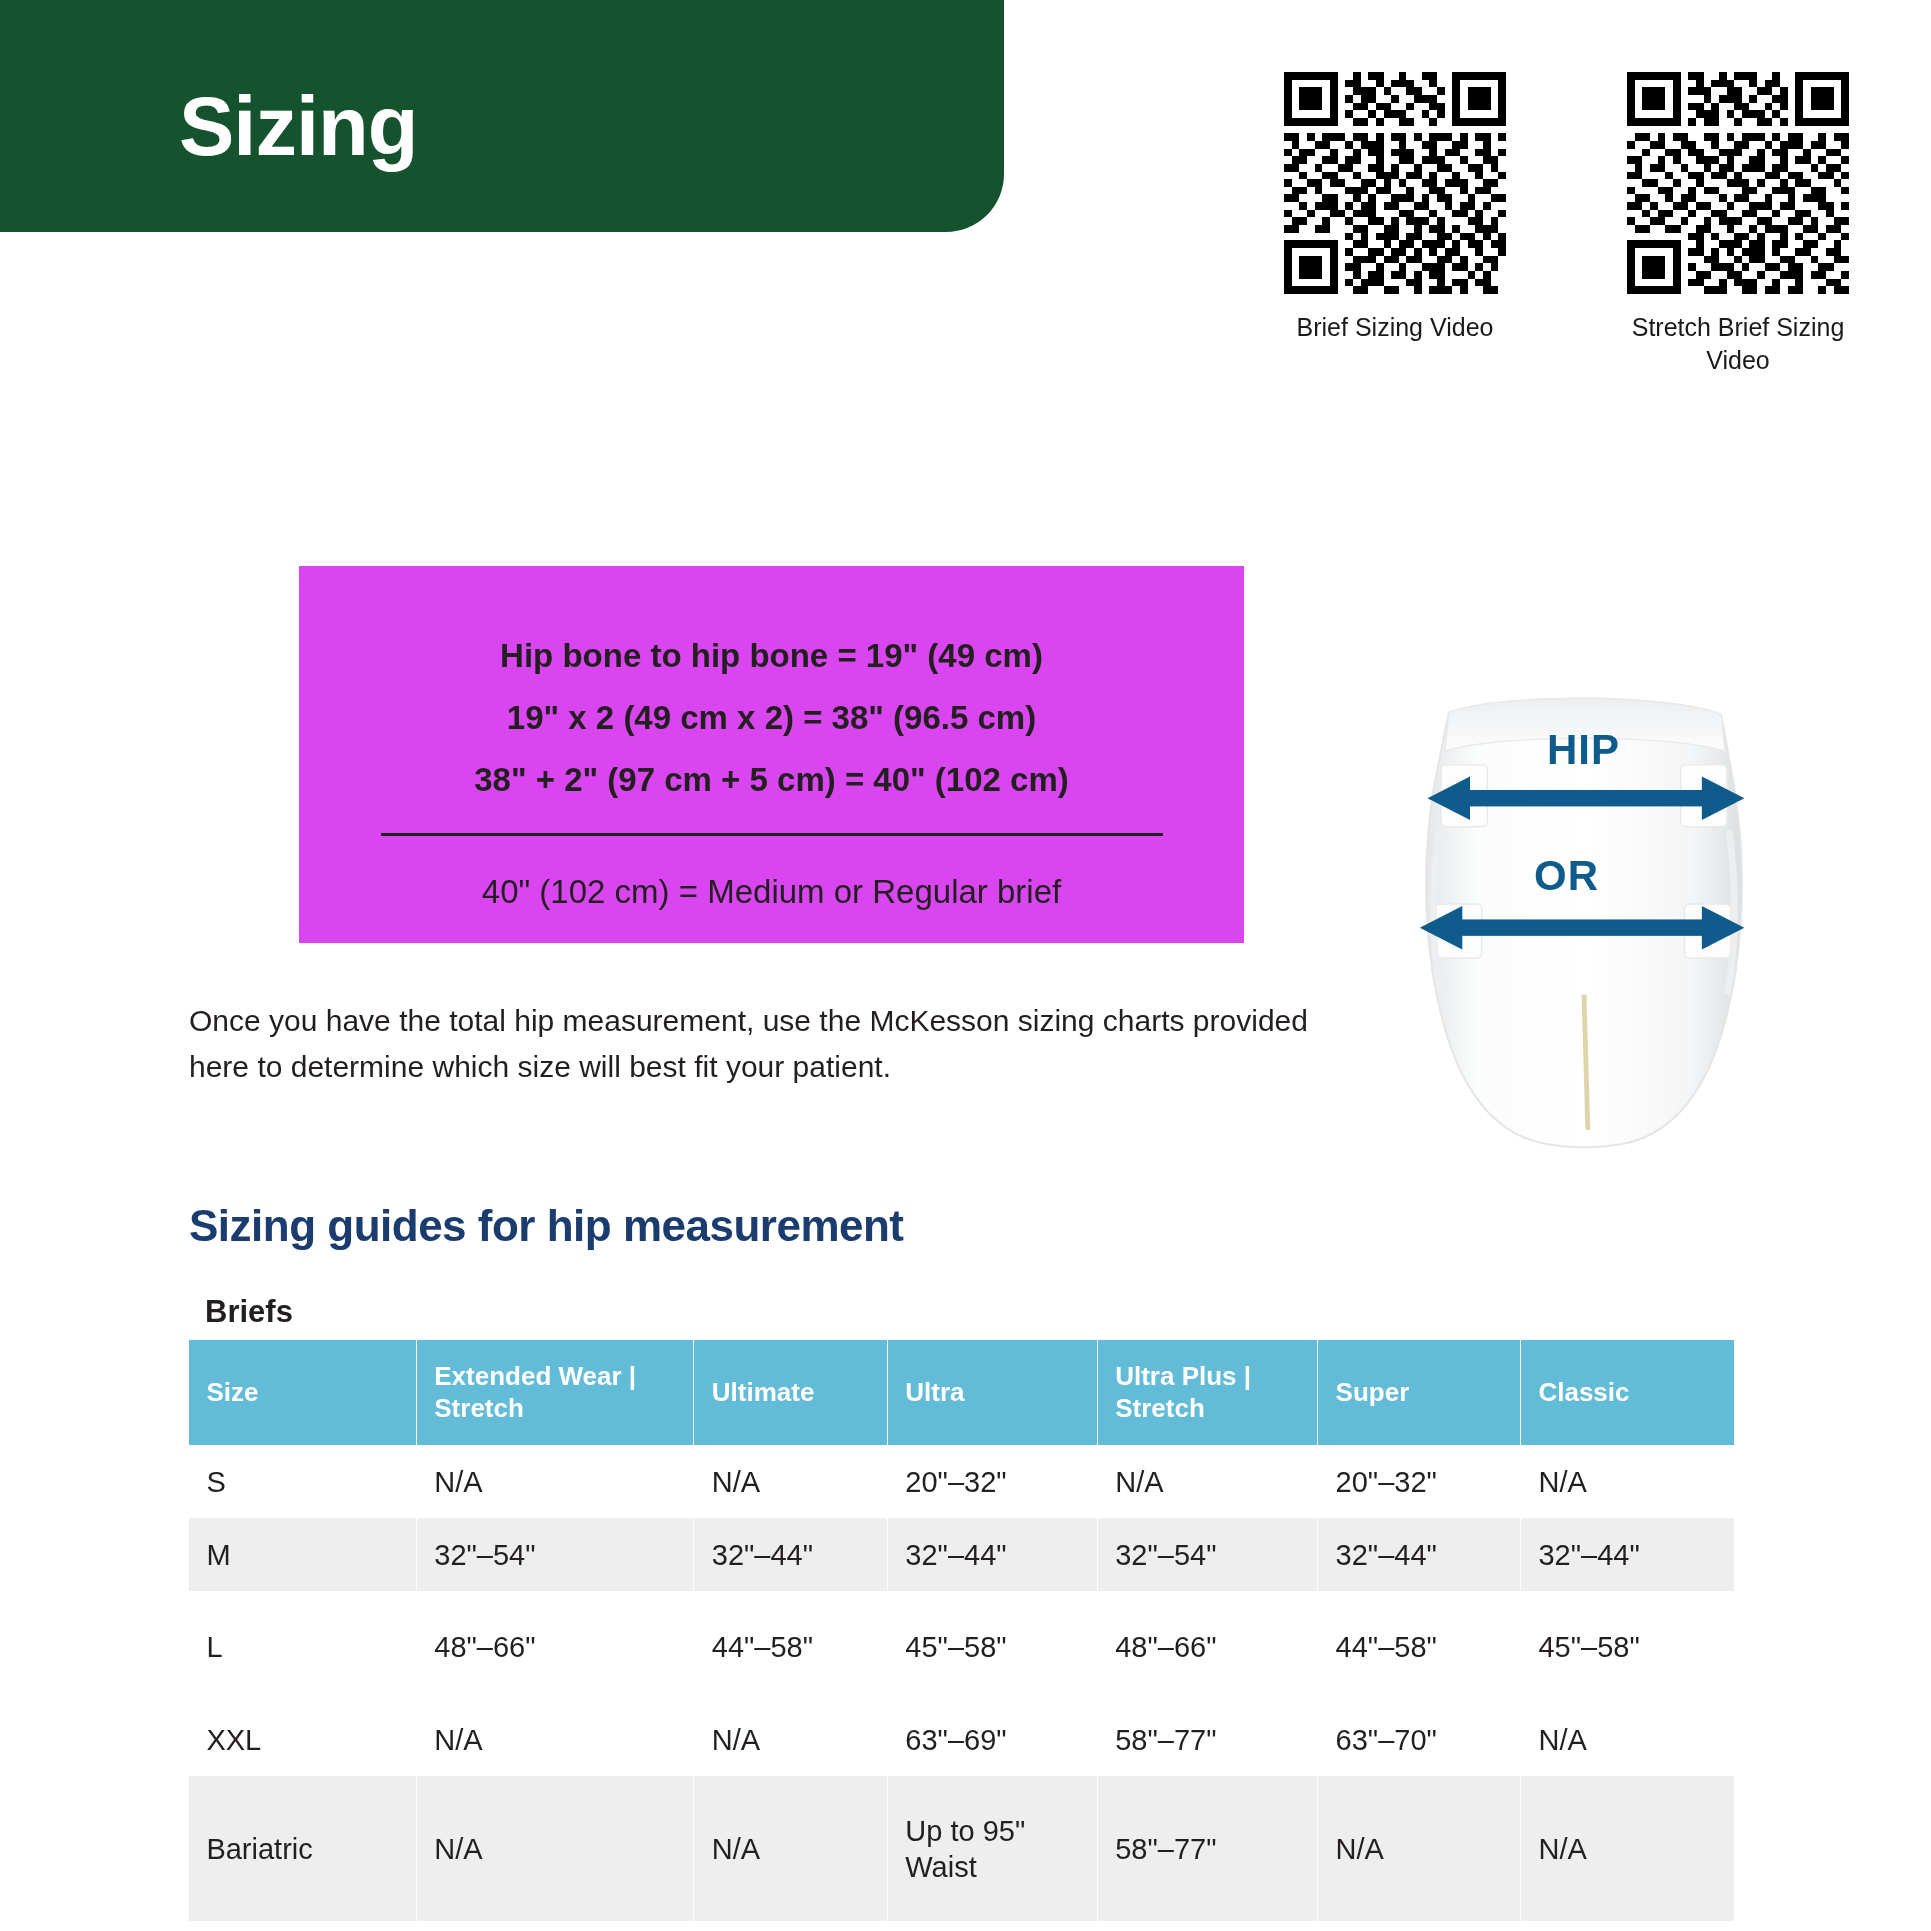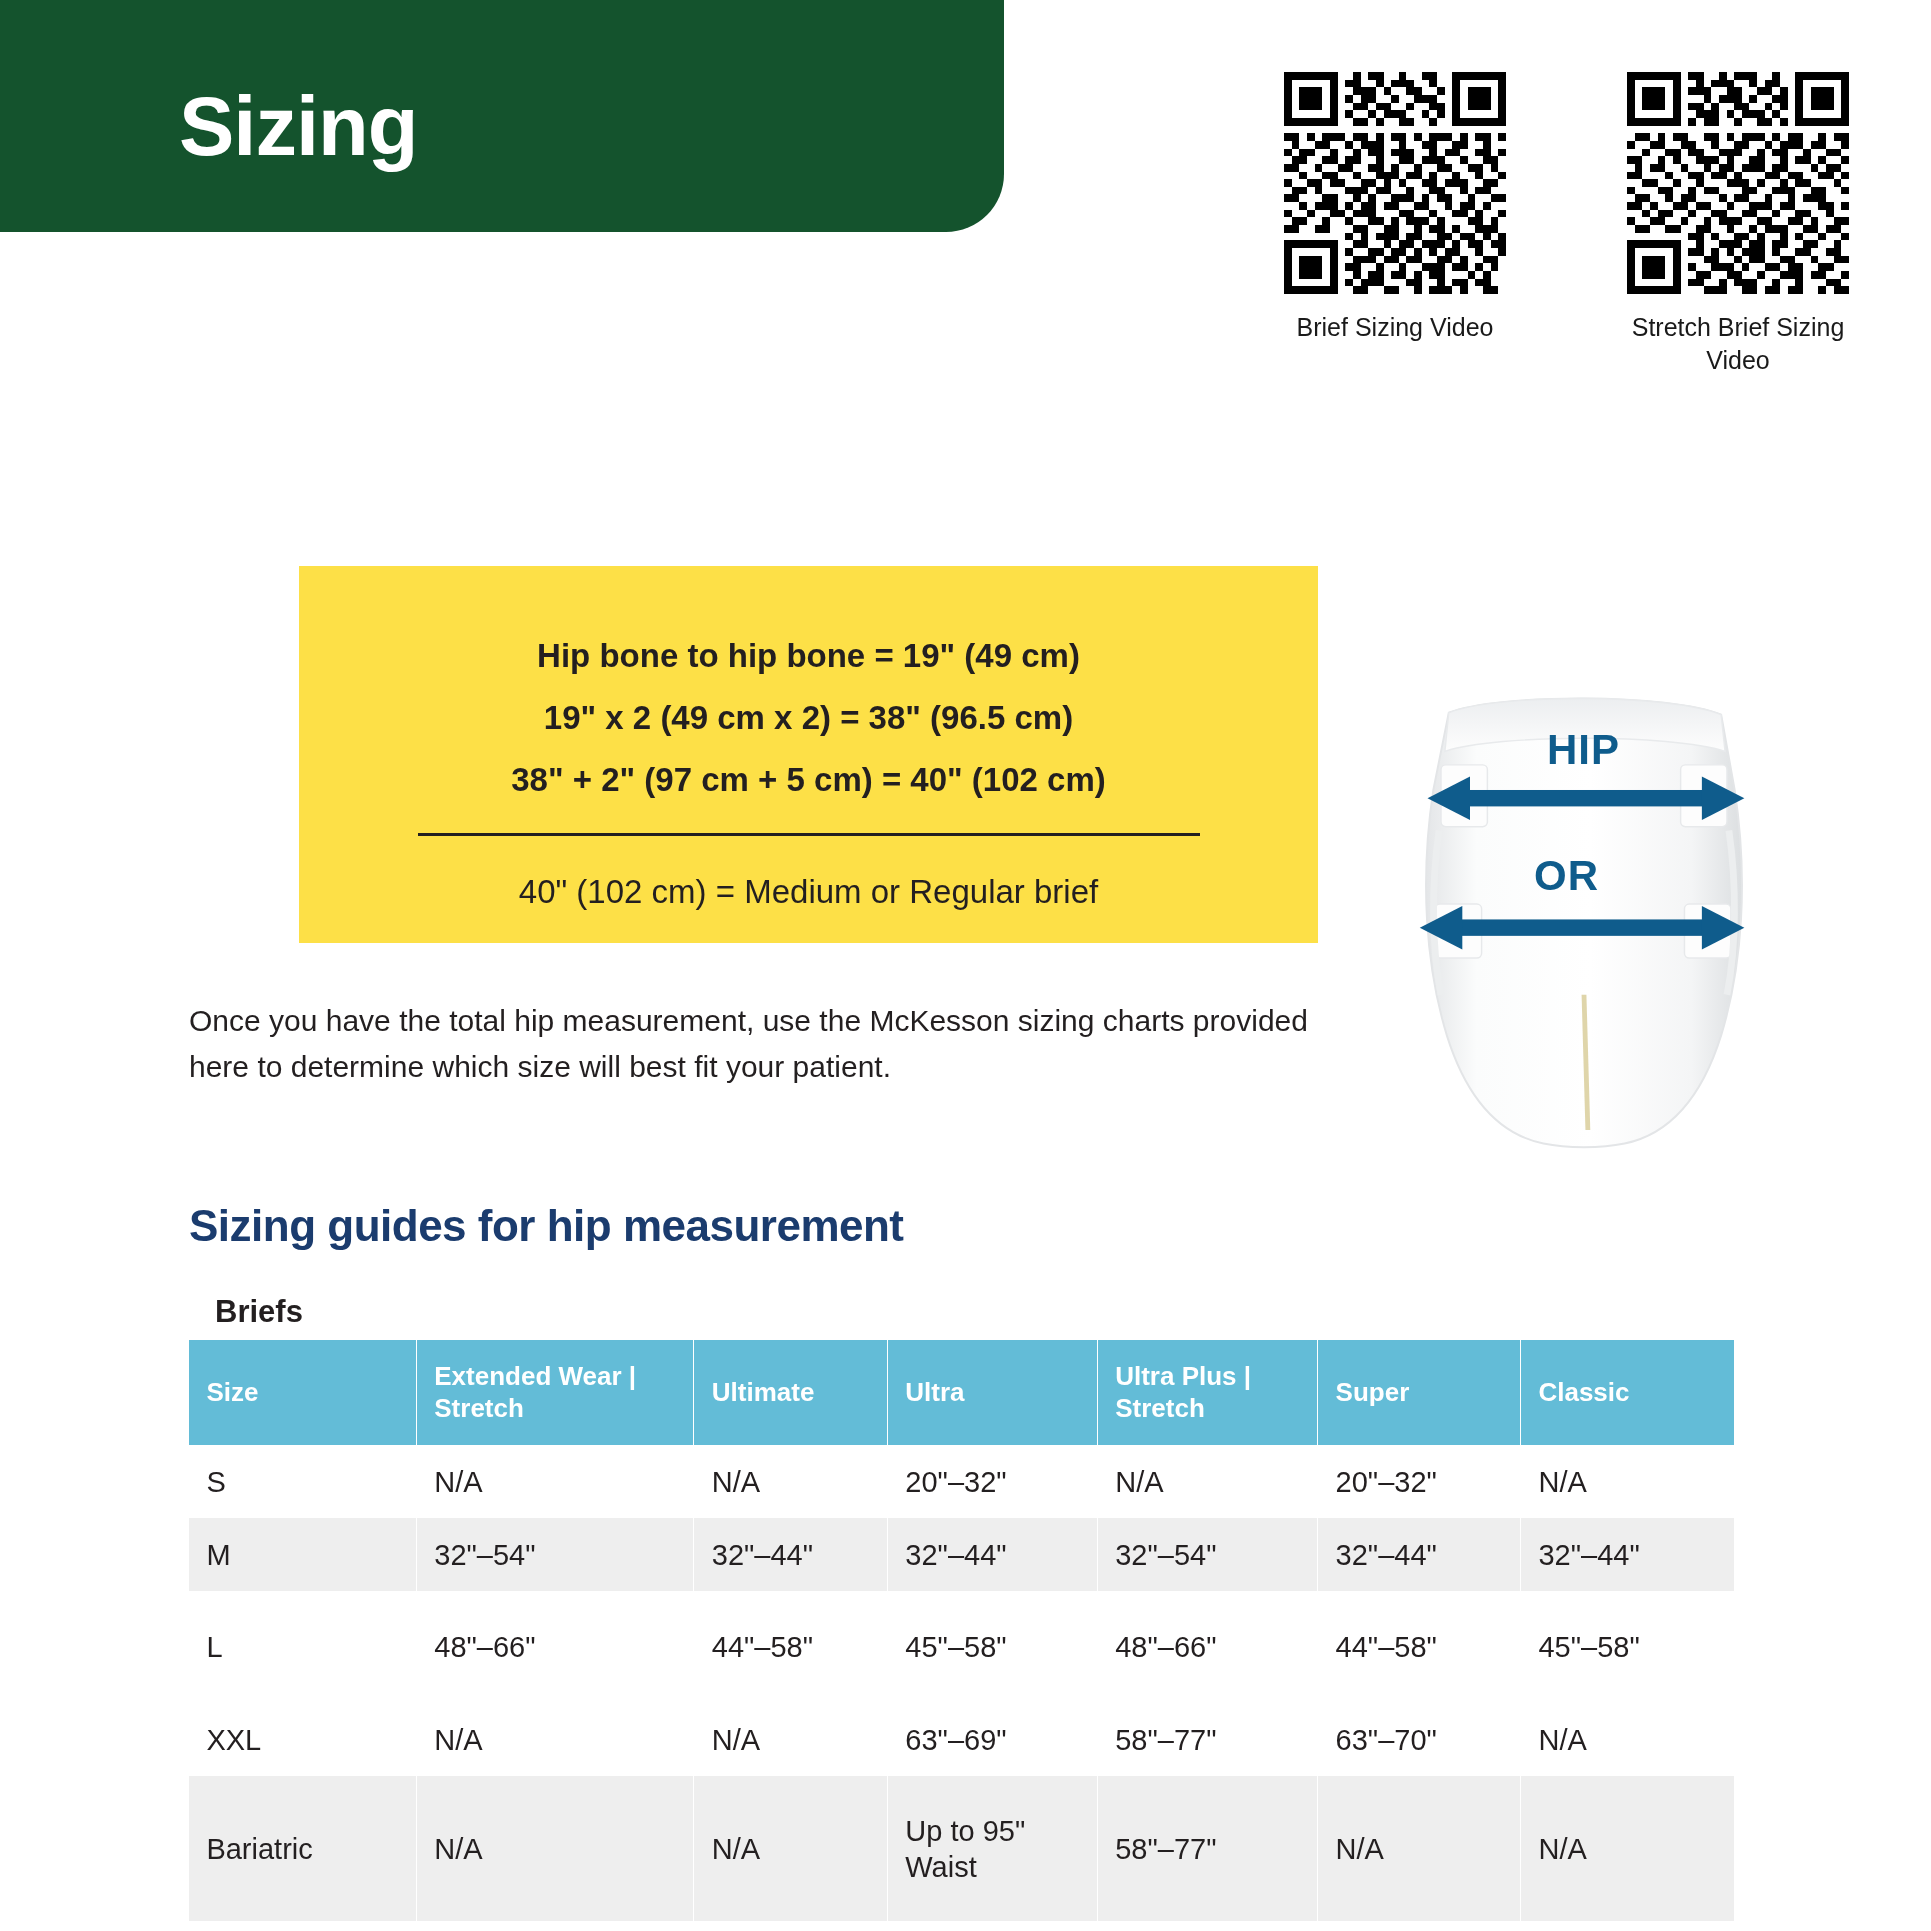--- a/index.html
+++ b/index.html
@@ -65,22 +65,22 @@
     line-height: 1.52;
   }
   #par-intro { left: 189px; top: 429px; width: 1217px; }
   #par-intro .hl { color: #0a5c8c; font-weight: bold; }
   #par-after { left: 189px; top: 998px; width: 1139px; }
 
   
   .calc-box {
     position: absolute;
     left: 299px; top: 566px;
-    width: 1019px; height: 377px;
-    background: #fde047;
+    width: 945px; height: 377px;
+    background: #d946ef;
   }
   .calc-line {
     text-align: center;
     font-size: 33px;
     font-weight: bold;
     color: #231f20;
     line-height: 1.0;
   }
   #calc-1 { margin-top: 73px; }
   #calc-2 { margin-top: 29px; }
@@ -107,21 +107,21 @@
     font-weight: bold;
     font-size: 42px;
     letter-spacing: 1px;
   }
   #label-hip { left: 166px; top: 50px; }
   #label-or  { left: 153px; top: 176px; }
 
   
   .table-label {
     position: absolute;
-    left: 215px; top: 1294px;
+    left: 205px; top: 1294px;
     font-size: 31px; font-weight: bold; color: #231f20;
   }
   .sizing-table {
     position: absolute;
     left: 189px; top: 1340px;
     width: 1545px;
     border-collapse: collapse;
     table-layout: fixed;
   }
   .sizing-table th {

